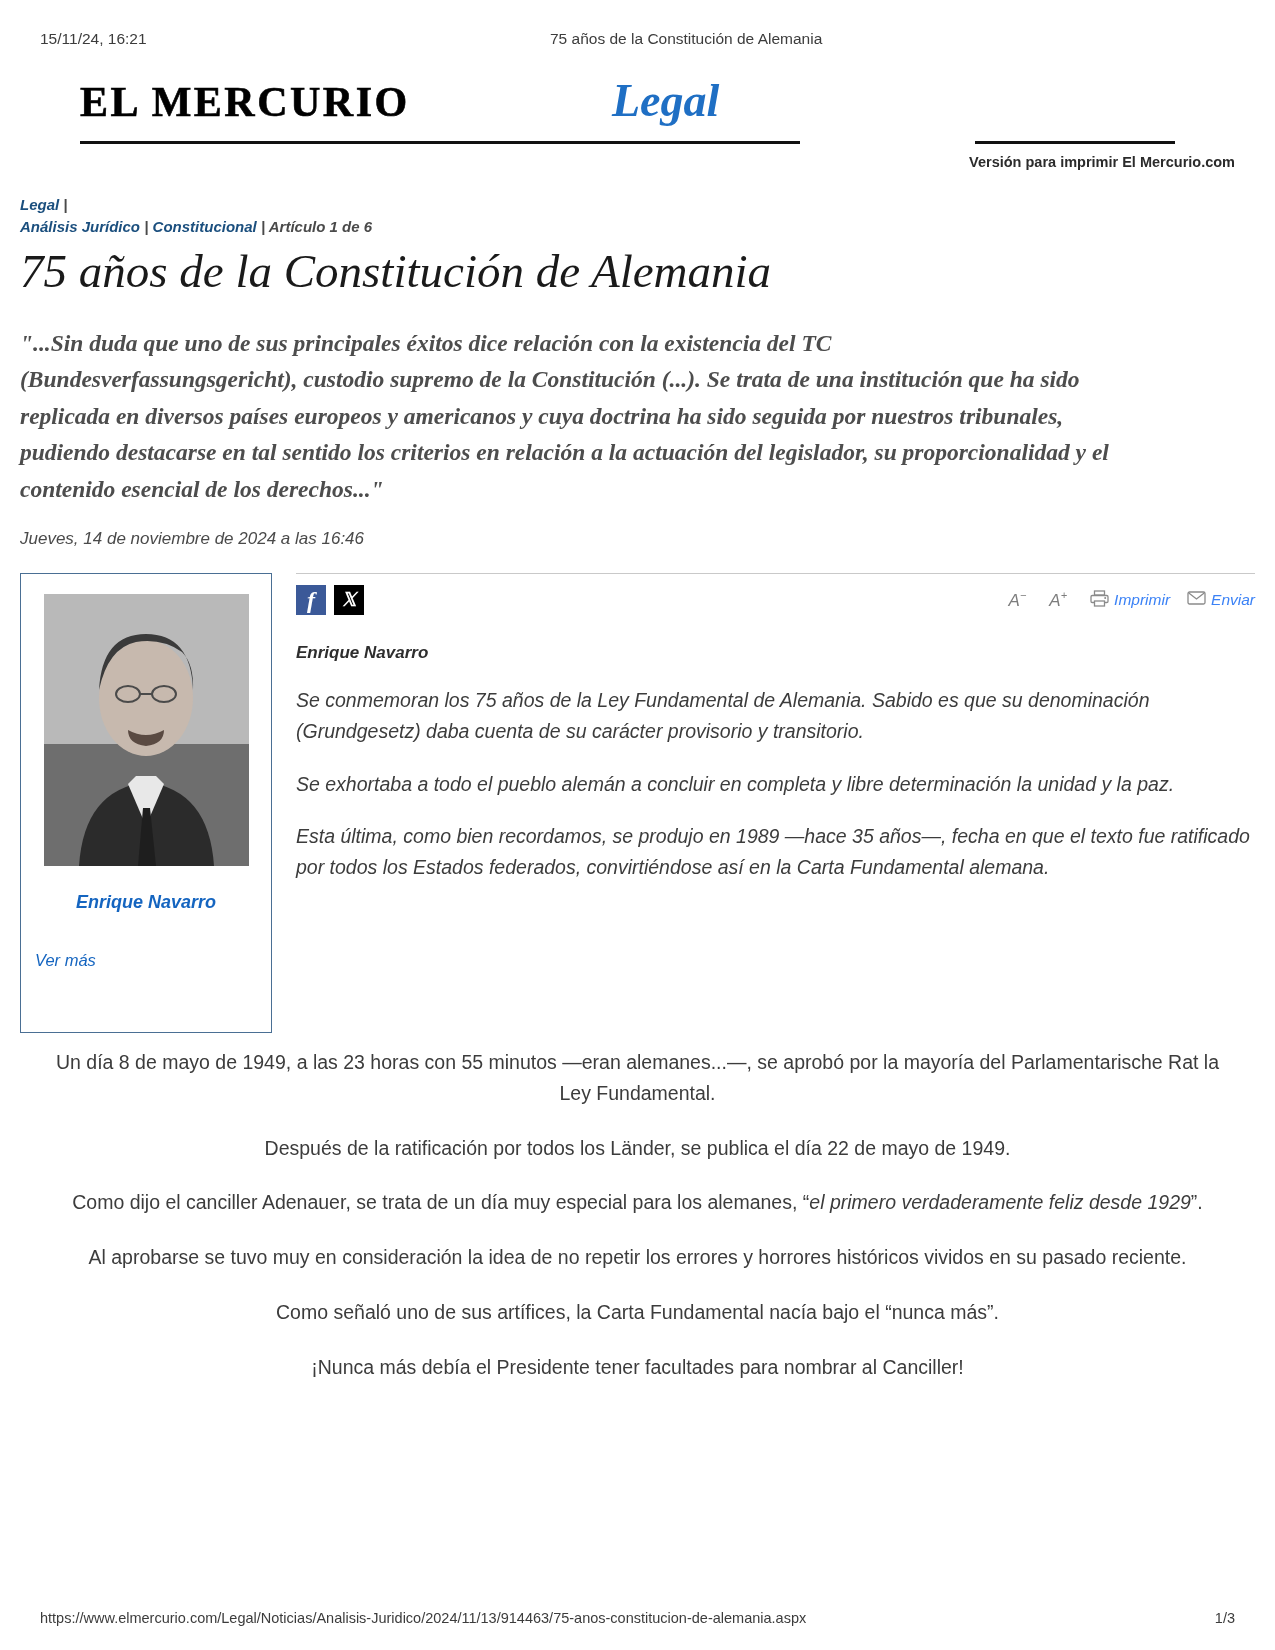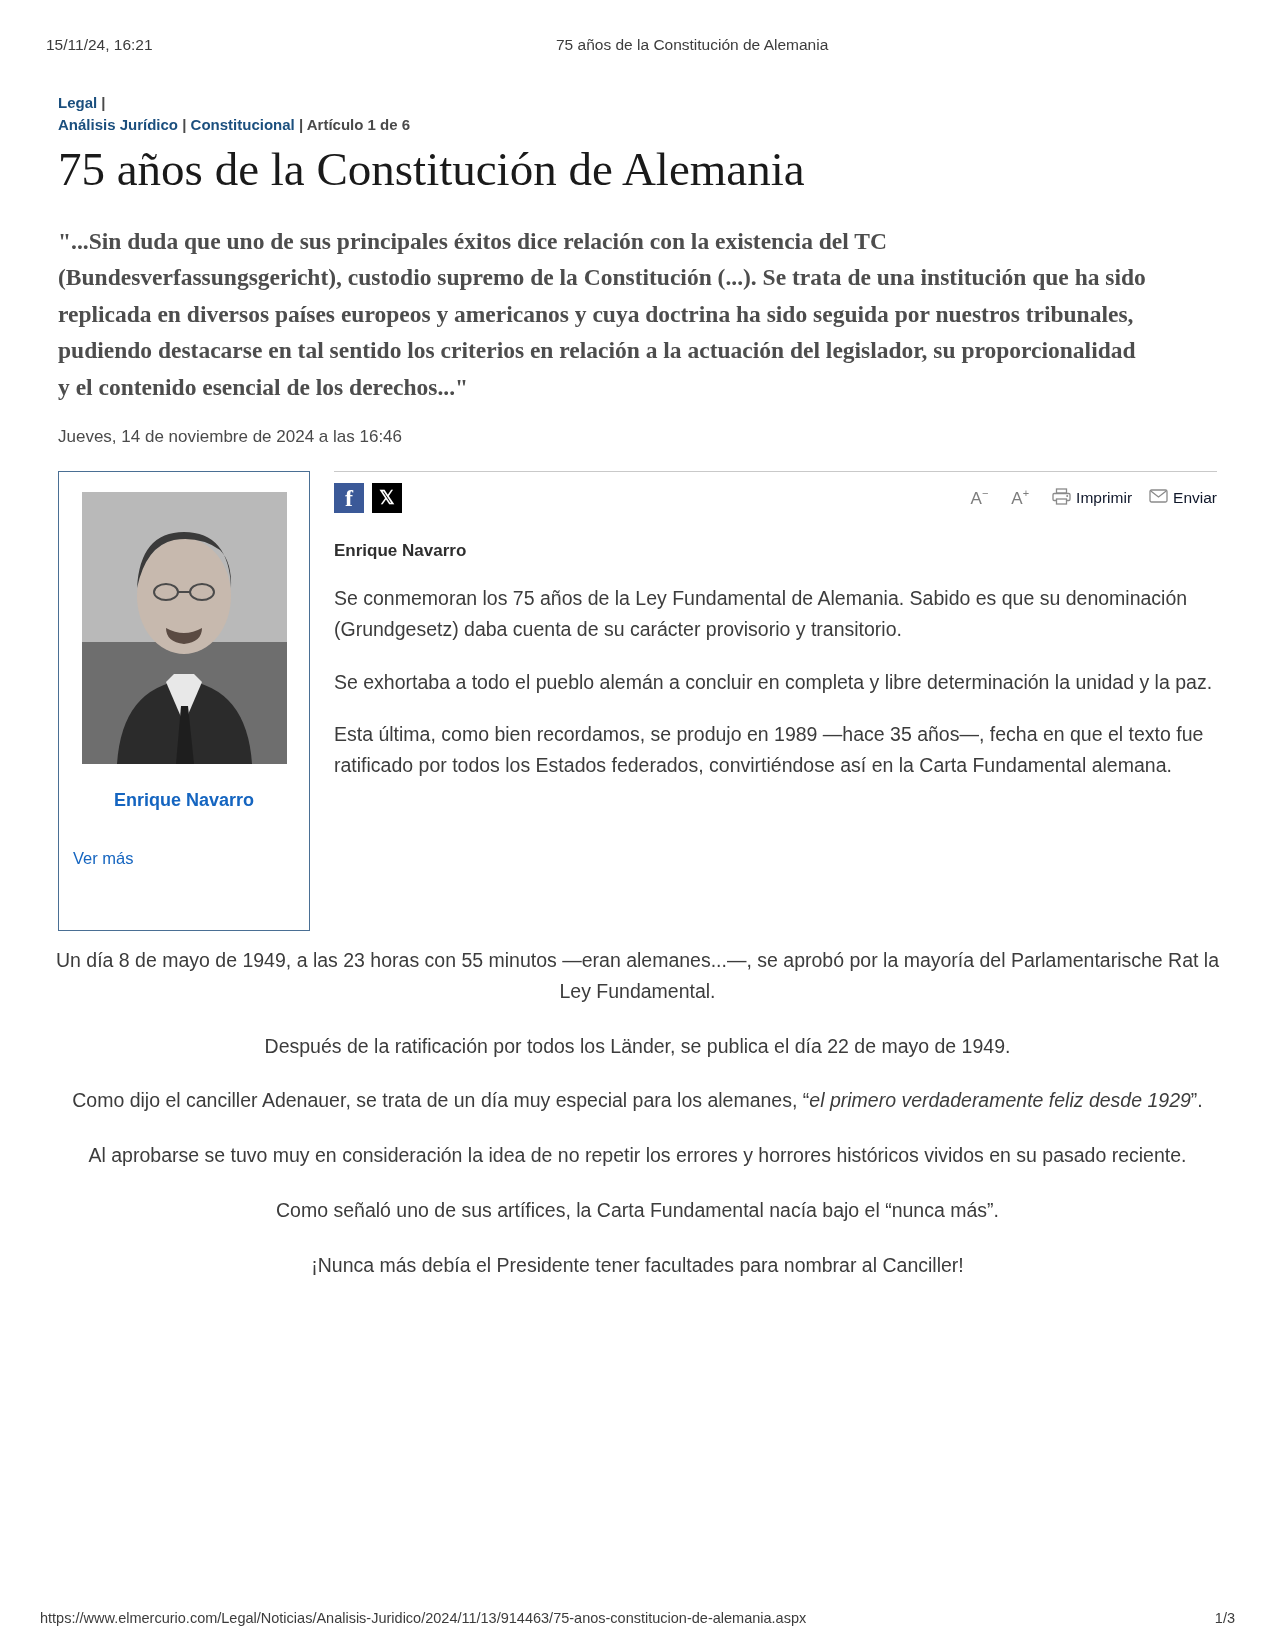--- a/index.html
+++ b/index.html
@@ -14,21 +14,21 @@
     color: #3a3a3a;
     position: relative;
     overflow: hidden;
   }
 
   .page {
     width: 1275px;
     height: 1650px;
     position: relative;
     box-sizing: border-box;
-    padding: 6px;
+    padding: 0;
   }
 
   
   .print-header {
     display: flex;
     align-items: baseline;
     padding: 30px 40px 0 40px;
     font-size: 15.5px;
     color: #3c3c3c;
   }
@@ -86,22 +86,23 @@
     position: absolute;
     right: 0px;
     top: 76px;
     font-size: 14.5px;
     font-weight: bold;
     color: #2b2b2b;
   }
 
   
   .content {
-    margin: 0 52px;
+    margin: 0 20px;
     padding-top: 38px;
+    font-style: italic;
   }
 
   
   .breadcrumb {
     font-size: 15px;
     font-weight: bold;
     line-height: 1.45;
     color: #1f4e79;
     margin-bottom: 6px;
   }
@@ -222,21 +223,21 @@
     display: flex;
     align-items: center;
     gap: 17px;
     color: #8a8a8a;
     font-size: 15.5px;
   }
   .tool {
     display: flex;
     align-items: center;
     gap: 5px;
-    color: #0f172a;
+    color: #3b82f6;
   }
   .font-ctl {
     font-size: 17px;
     color: #7d7d7d;
     position: relative;
     padding-right: 6px;
   }
   .font-ctl sup { font-size: 11px; }
 
   .byline {
@@ -274,20 +275,27 @@
 </head>
 <body>
 
 <div class="page">
 
   <div class="print-header">
     <div class="print-date">15/11/24, 16:21</div>
     <div class="print-title-center">75 años de la Constitución de Alemania</div>
   </div>
 
+  <div class="masthead">
+    <div class="logo-mercurio">EL MERCURIO</div>
+    <div class="logo-legal">Legal</div>
+    <div class="masthead-rule-left"></div>
+    <div class="masthead-rule-right"></div>
+    <div class="print-version">Versión para imprimir El Mercurio.com</div>
+  </div>
 
   <div class="content">
 
     <div class="breadcrumb">
       <div>
         <span class="crumb-link">Legal</span>
         <span class="crumb-sep">|</span>
       </div>
       <div>
         <span class="crumb-link">Análisis Jurídico</span>

